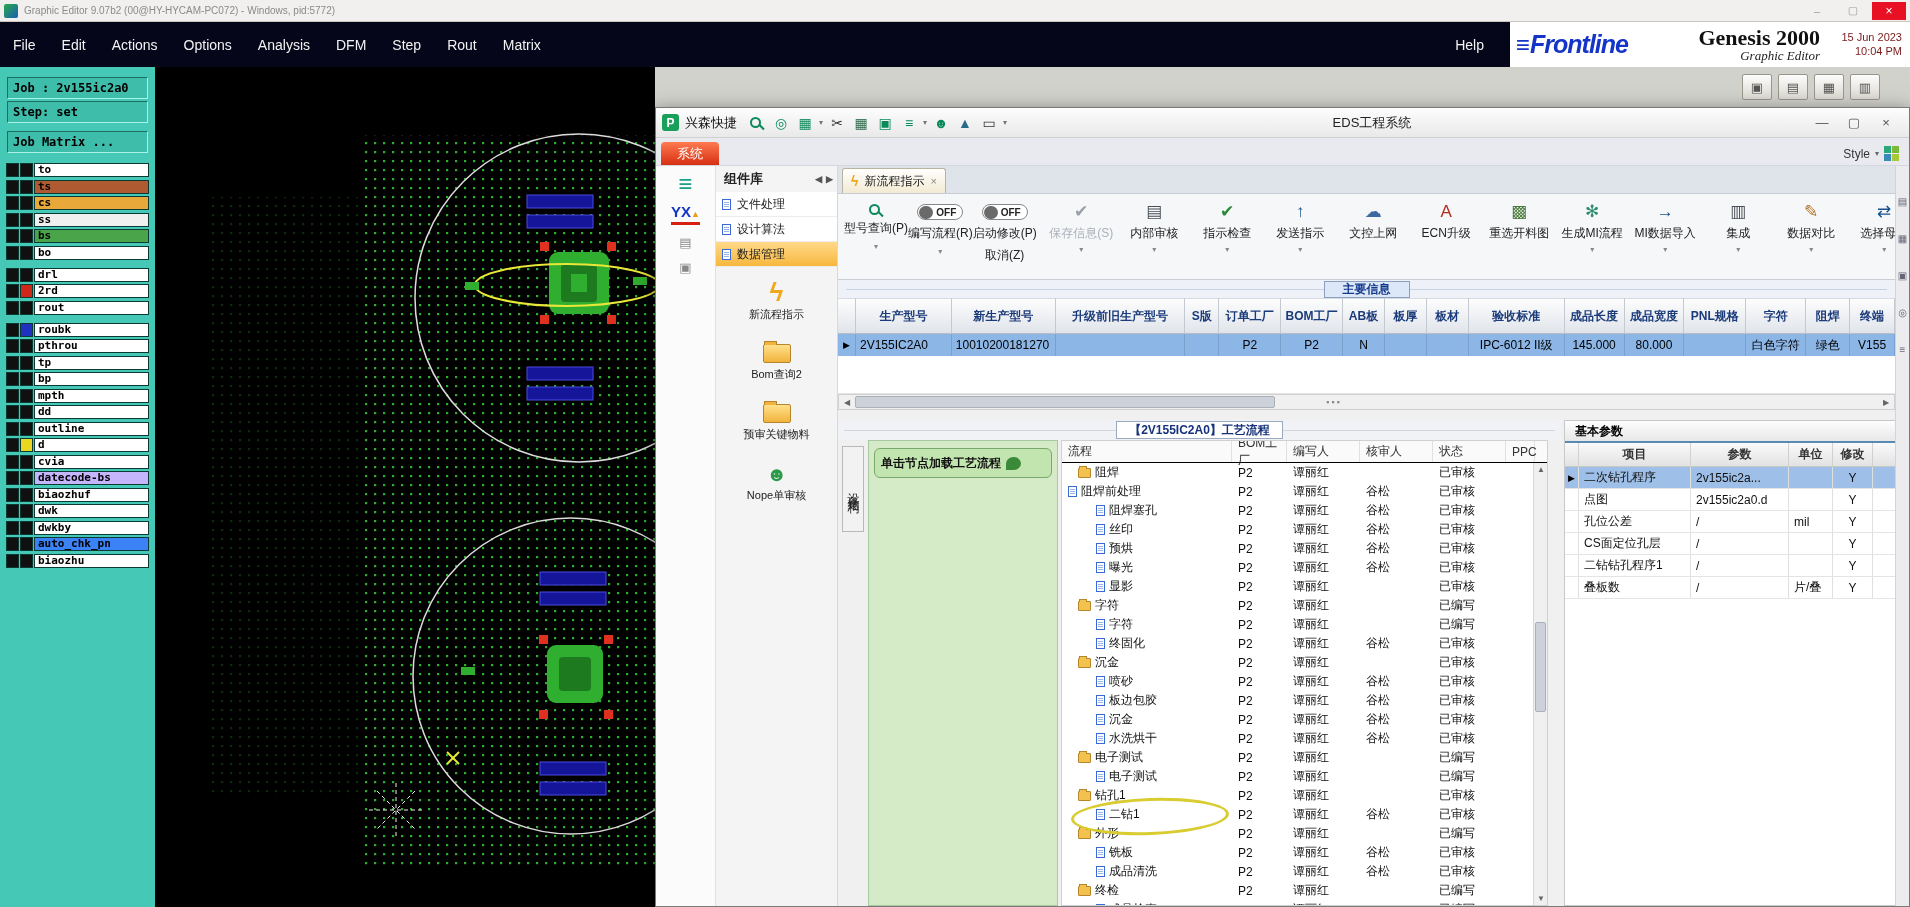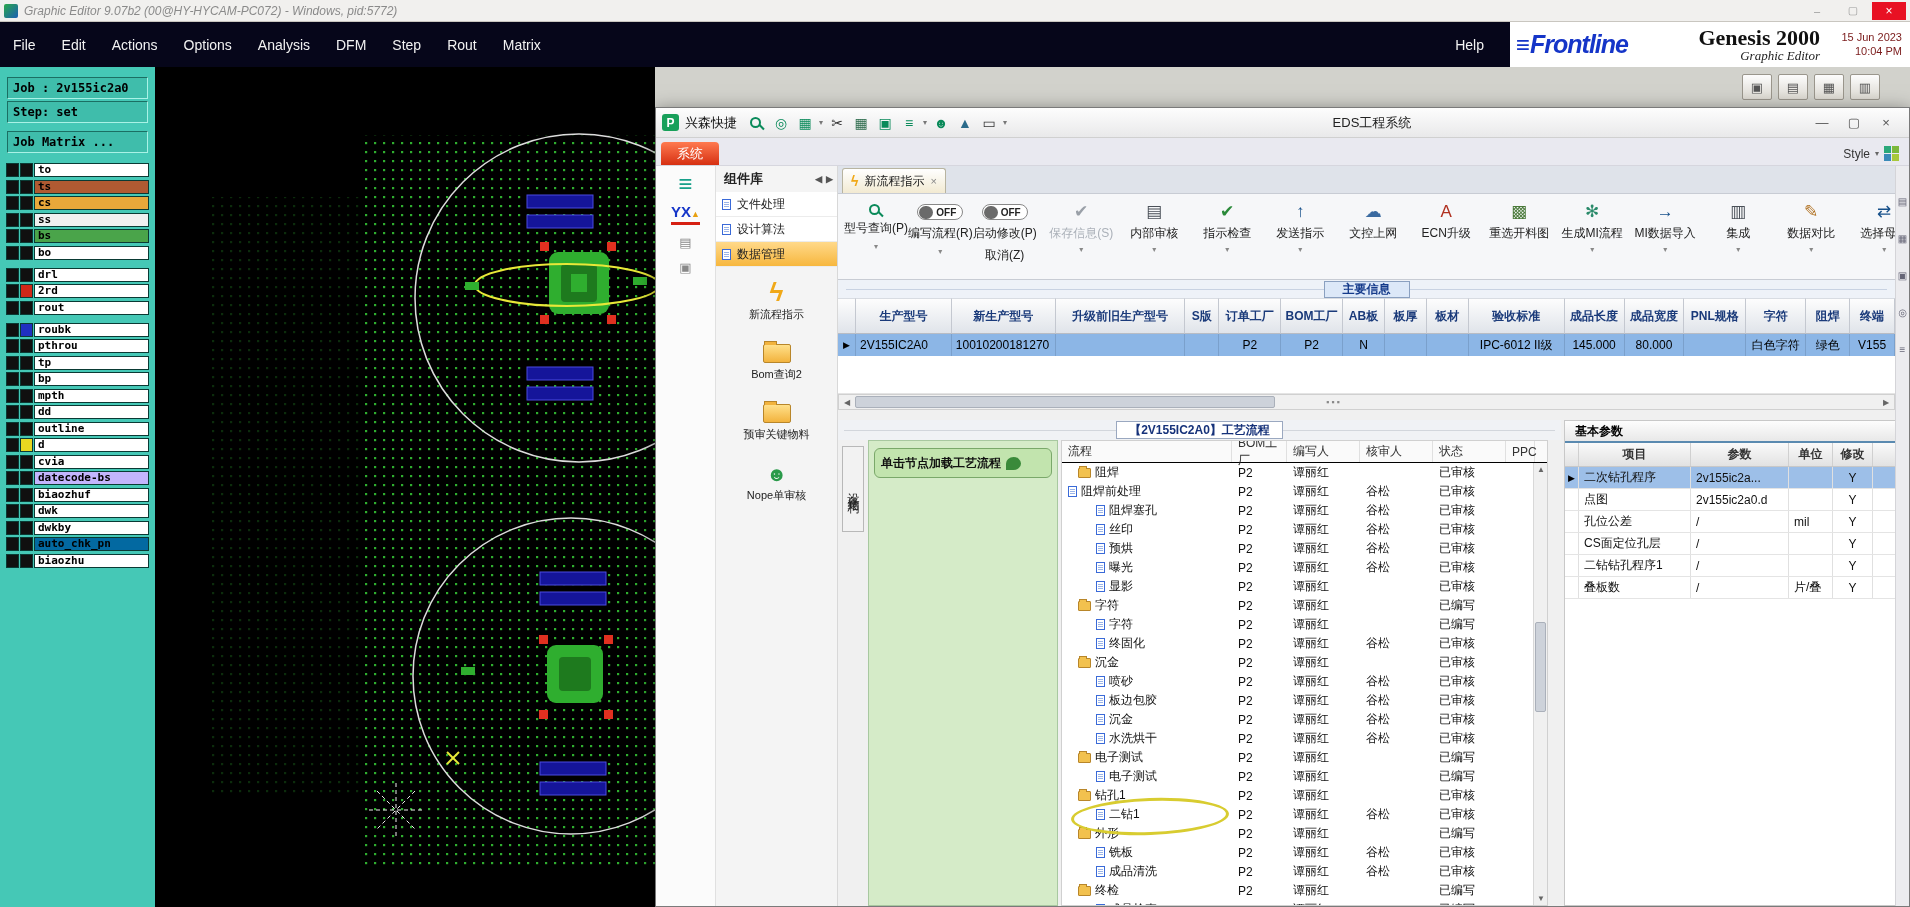--- a/index.html
+++ b/index.html
@@ -2,21 +2,21 @@
 <html><head>
 <meta charset="utf-8">
 <style>
   html,body{margin:0;padding:0;background:#222;}
   *{box-sizing:border-box;font-family:"Liberation Sans",sans-serif;}
   #screen{position:relative;width:1910px;height:907px;background:#000;overflow:hidden;}
 
   
   .gtitle{position:absolute;left:0;top:0;width:1910px;height:22px;background:#f1f0ee;border-bottom:1px solid #c9c6c0;display:flex;align-items:center;padding:0 4px;}
   .gtitle .appico{width:14px;height:14px;background:linear-gradient(135deg,#2aa84a,#1a5fb4);border-radius:2px;margin-right:6px;}
-  .gtitle .ttl{font-size:12px;color:#8a8a8a;font-style:italic;}
+  .gtitle .ttl{font-size:10px;color:#8a8a8a;}
   .gtitle .winbtns{margin-left:auto;display:flex;gap:2px;}
   .gtitle .wb{width:34px;height:18px;display:flex;align-items:center;justify-content:center;font-size:11px;color:#9a9a9a;background:#f1f0ee;}
   .gtitle .wb.close{background:#e81123;color:#fff;font-size:12px;}
 
   
   .gmenu{position:absolute;left:0;top:22px;width:1910px;height:45px;background:#06061a;display:flex;align-items:center;color:#fff;}
   .menu-item{padding:0 13px;font-size:14px;color:#f2f2f2;cursor:default;}
   .menu-help{margin-left:auto;padding:0 26px;font-size:14px;color:#f2f2f2;}
   .brand{width:400px;height:45px;background:#fff;display:flex;align-items:center;padding:2px 8px 2px 6px;gap:8px;}
   .brand-logo{display:flex;align-items:center;color:#1535c8;font-style:italic;font-weight:bold;font-size:25px;letter-spacing:-1px;white-space:nowrap;}
@@ -327,21 +327,21 @@
           <span class="lname" style="background: rgb(255, 255, 255);">dwk</span>
         </div>
         <div class="layer-row">
           <span class="lsq"></span>
           <span class="lsq" style="background: rgb(16, 16, 16);"></span>
           <span class="lname" style="background: rgb(255, 255, 255);">dwkby</span>
         </div>
         <div class="layer-row">
           <span class="lsq"></span>
           <span class="lsq" style="background: rgb(16, 16, 16);"></span>
-          <span class="lname" style="background: #0369a1;">auto_chk_pn</span>
+          <span class="lname" style="background: #3b82f6;">auto_chk_pn</span>
         </div>
         <div class="layer-row">
           <span class="lsq"></span>
           <span class="lsq" style="background: rgb(16, 16, 16);"></span>
           <span class="lname" style="background: rgb(255, 255, 255);">biaozhu</span>
         </div>
       </div>
   </div>
 
   <div class="pcbwrap">

